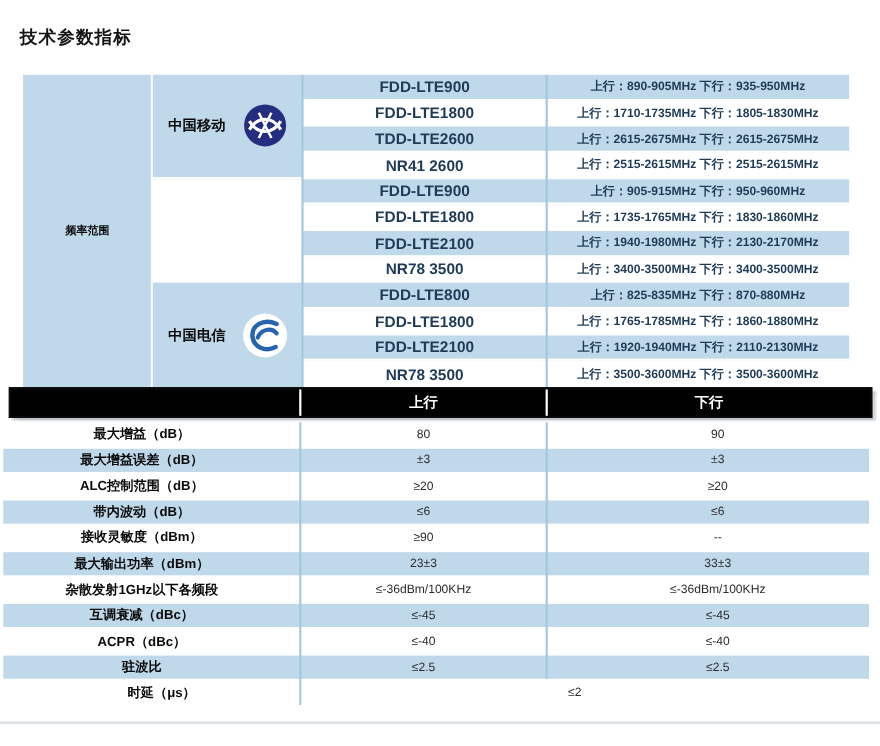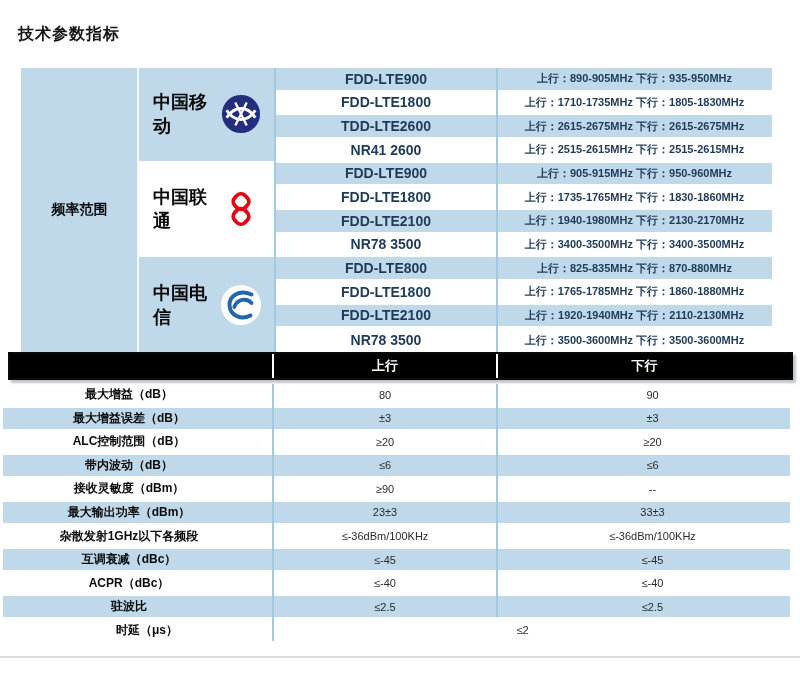--- a/index.html
+++ b/index.html
@@ -9,23 +9,23 @@
 
   .title { position:absolute; left:18px; top:24px; font-size:16px; font-weight:700; color:#141414; letter-spacing:1px; }
 
   
   .t1 { position:absolute; left:21px; top:68px; width:751px;
         display:grid; grid-template-columns:117px 137px 222px 275px; grid-auto-rows:23.67px; }
   .cell { display:flex; align-items:center; justify-content:center; }
   .blue  { background:#bfd8ea; }
   .white { background:#ffffff; }
   .bb { border-bottom:2px solid #ffffff; }
-  .rowhead { font-size:14px; font-weight:700; color:#0a0a0a; }
+  .rowhead { font-size:10px; font-weight:700; color:#0a0a0a; }
   .carrier { justify-content:space-between; padding:0 13px 0 15px; }
-  .carrier .cname { font-size:18px; font-weight:700; color:#0a0a0a; }
+  .carrier .cname { font-size:13px; font-weight:700; color:#0a0a0a; }
   .logo { width:42px; height:42px; flex:0 0 auto; }
   .band  { font-size:14px; font-weight:600; color:#1e3a56; }
   .range { font-size:11px; font-weight:600; color:#1e3a56; }
 
   
   .vline { position:absolute; width:2px; background:#a4c8de; z-index:1; }
   .vline-faint { position:absolute; width:1.5px; background:rgba(255,255,255,.85); z-index:1; }
 
   
   .bar { position:absolute; left:8px; top:352px; width:785px; height:28px;
@@ -63,29 +63,20 @@
 
     <div class="cell blue rowhead" style="grid-area:1/1/13/2">频率范围</div>
 
     <div class="cell blue carrier bb" style="grid-area:1/2/5/3">
       <span class="cname">中国移动</span>
       <svg class="logo" viewBox="0 0 44 44">
         <circle cx="22" cy="22" r="20" fill="#252e7e"></circle>
         <path d="M7 26 C15 13, 29 13, 37 26" stroke="#fff" stroke-width="3" fill="none"></path>
         <path d="M7 18 C15 31, 29 31, 37 18" stroke="#fff" stroke-width="3" fill="none"></path>
         <path d="M16 10 L28 34 M28 10 L16 34" stroke="#fff" stroke-width="2.4" fill="none"></path>
-      </svg>
-    </div>
-    <div class="cell white carrier bb" style="grid-area:5/2/9/3">
-      <span class="cname">中国联通</span>
-      <svg class="logo" viewBox="0 0 44 44">
-        <g transform="rotate(45 22 22)" stroke="#e60012" stroke-width="4" fill="none">
-          <rect x="9" y="9" width="15" height="15" rx="6"></rect>
-          <rect x="20" y="20" width="15" height="15" rx="6"></rect>
-        </g>
       </svg>
     </div>
     <div class="cell blue carrier" style="grid-area:9/2/13/3">
       <span class="cname">中国电信</span>
       <svg class="logo" viewBox="0 0 44 44">
         <circle cx="22" cy="22" r="21" fill="#ffffff"></circle>
         <path d="M33 11 C20 5, 9 13, 10 23 C11 33, 22 38, 32 33" stroke="#2565ae" stroke-width="4.2" fill="none" stroke-linecap="round"></path>
         <path d="M15 24 C18 16, 28 14, 33 20" stroke="#2565ae" stroke-width="4" fill="none" stroke-linecap="round"></path>
       </svg>
     </div>

